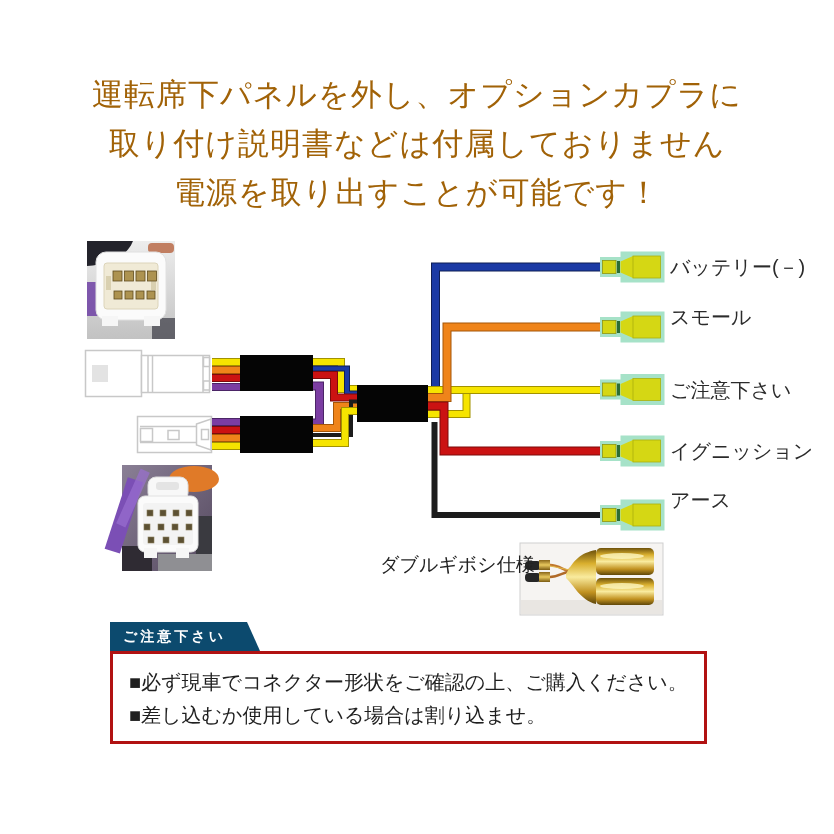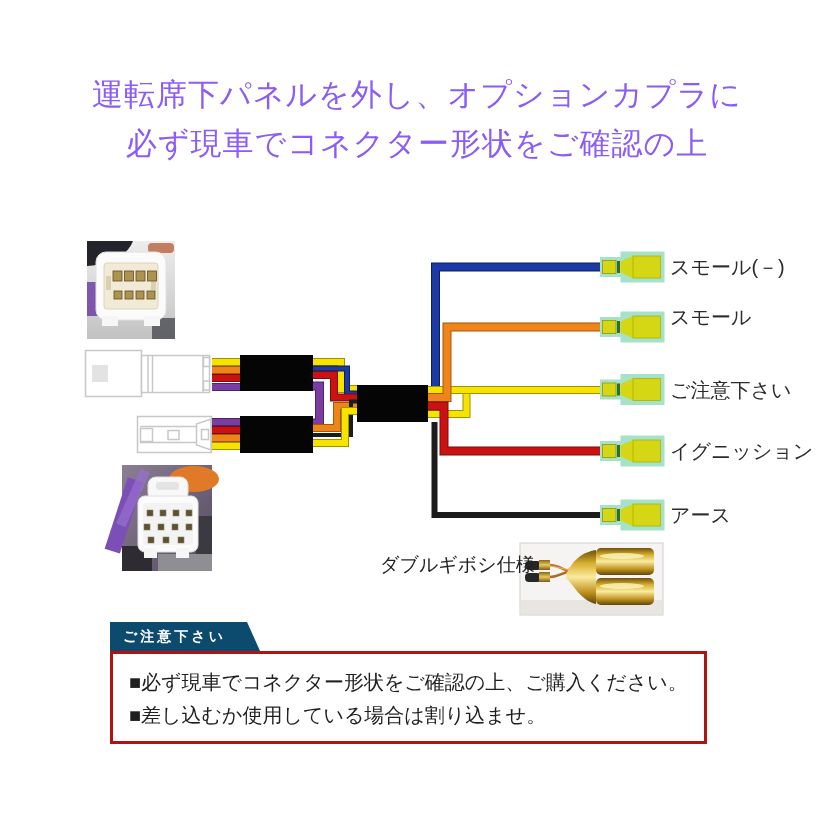--- a/index.html
+++ b/index.html
@@ -1,21 +1,21 @@
 <!DOCTYPE html>
 <html><head>
 <meta charset="utf-8">
 <style>
   html,body{margin:0;padding:0;background:#fff;}
   body{width:834px;height:834px;position:relative;overflow:hidden;
        font-family:"Liberation Sans","DejaVu Sans",sans-serif;color:#1c1c1c;}
   .abs{position:absolute;}
   
   #heading{top:70px;left:0;width:834px;text-align:center;
-           font-size:31px;line-height:49px;font-weight:500;letter-spacing:1px;color:#8b5cf6;}
+           font-size:31px;line-height:49px;font-weight:500;letter-spacing:1px;color:#a16207;}
   
   #diagram{top:0;left:0;}
   .ol,.wr{fill:none;stroke-linecap:butt;stroke-linejoin:miter;}
   .oy{stroke:#a29200}.cy{stroke:#f6e400}
   .oo{stroke:#a55708}.co{stroke:#ef841a}
   .or{stroke:#7c0b0b}.cr{stroke:#cb1212}
   .op{stroke:#4b2566}.cp{stroke:#7b3da2}
   .ob{stroke:#0f1f55}.cb{stroke:#1b3aa5}
   .ck{stroke:#1c1c1c}
   .lineart{fill:#fff;stroke:#c8c8c8;stroke-width:1.5px;}
@@ -30,21 +30,22 @@
       padding-left:13px;letter-spacing:3px;box-sizing:border-box;}
   #notice-box{left:110px;top:651px;width:597px;height:93px;border:3px solid #b11212;
       box-sizing:border-box;padding:12px 0 0 16px;}
   .notice-line{font-size:20px;line-height:33px;color:#1f1f1f;white-space:nowrap;}
 </style>
 </head>
 <body>
 
 <div id="heading" class="abs">
   <div>運転席下パネルを外し、オプションカプラに</div>
-  <div>必ず現車でコネクター形状をご確認の上</div>
+  <div>取り付け説明書などは付属しておりません</div>
+  <div>電源を取り出すことが可能です！</div>
 </div>
 
 <svg id="diagram" class="abs" width="834" height="834" viewBox="0 0 834 834">
   <defs>
     <linearGradient id="pgA" x1="0" y1="0" x2="0" y2="1">
       <stop offset="0" stop-color="#ededed"></stop>
         <stop offset="1" stop-color="#c2c2c2"></stop>
     </linearGradient>
     <linearGradient id="pgB" x1="0" y1="0" x2="1" y2="1">
       <stop offset="0" stop-color="#8a7f95"></stop>
@@ -248,25 +249,25 @@
     <path d="M550,566 L570,570" stroke="#e2b84a" stroke-width="1.2" fill="none"></path>
     <circle cx="572" cy="571" r="4" fill="#d98a3c" opacity="0.85"></circle>
     <path d="M566,574 C574,560 580,553 596,550 L596,604 C580,600 574,585 566,578 Z" fill="url(#goldV)"></path>
     <rect x="596" y="548" width="58" height="27" rx="5" fill="url(#goldV)"></rect>
     <rect x="596" y="578" width="58" height="27" rx="5" fill="url(#goldV)"></rect>
     <ellipse cx="622" cy="556" rx="22" ry="3" fill="#fdf6c0" opacity="0.8"></ellipse>
     <ellipse cx="622" cy="586" rx="22" ry="3" fill="#fdf6c0" opacity="0.8"></ellipse>
   </g>
 </svg>
 
-<div class="abs tlabel" style="top:253px;">スモール(－)</div>
+<div class="abs tlabel" style="top:253px;">バッテリー(－)</div>
 <div class="abs tlabel" style="top:303px;">スモール</div>
 <div class="abs tlabel" style="top:376px;">ご注意下さい</div>
 <div class="abs tlabel" style="top:437px;">イグニッション</div>
-<div class="abs tlabel" style="top:501px;">アース</div>
+<div class="abs tlabel" style="top:486px;">アース</div>
 
 <div id="gibosi-label" class="abs">ダブルギボシ仕様</div>
 
 <div id="notice-banner" class="abs">ご注意下さい</div>
 <div id="notice-box" class="abs">
   <div class="notice-line">■必ず現車でコネクター形状をご確認の上、ご購入ください。</div>
   <div class="notice-line">■差し込むか使用している場合は割り込ませ。</div>
 </div>
 
 </body></html>

